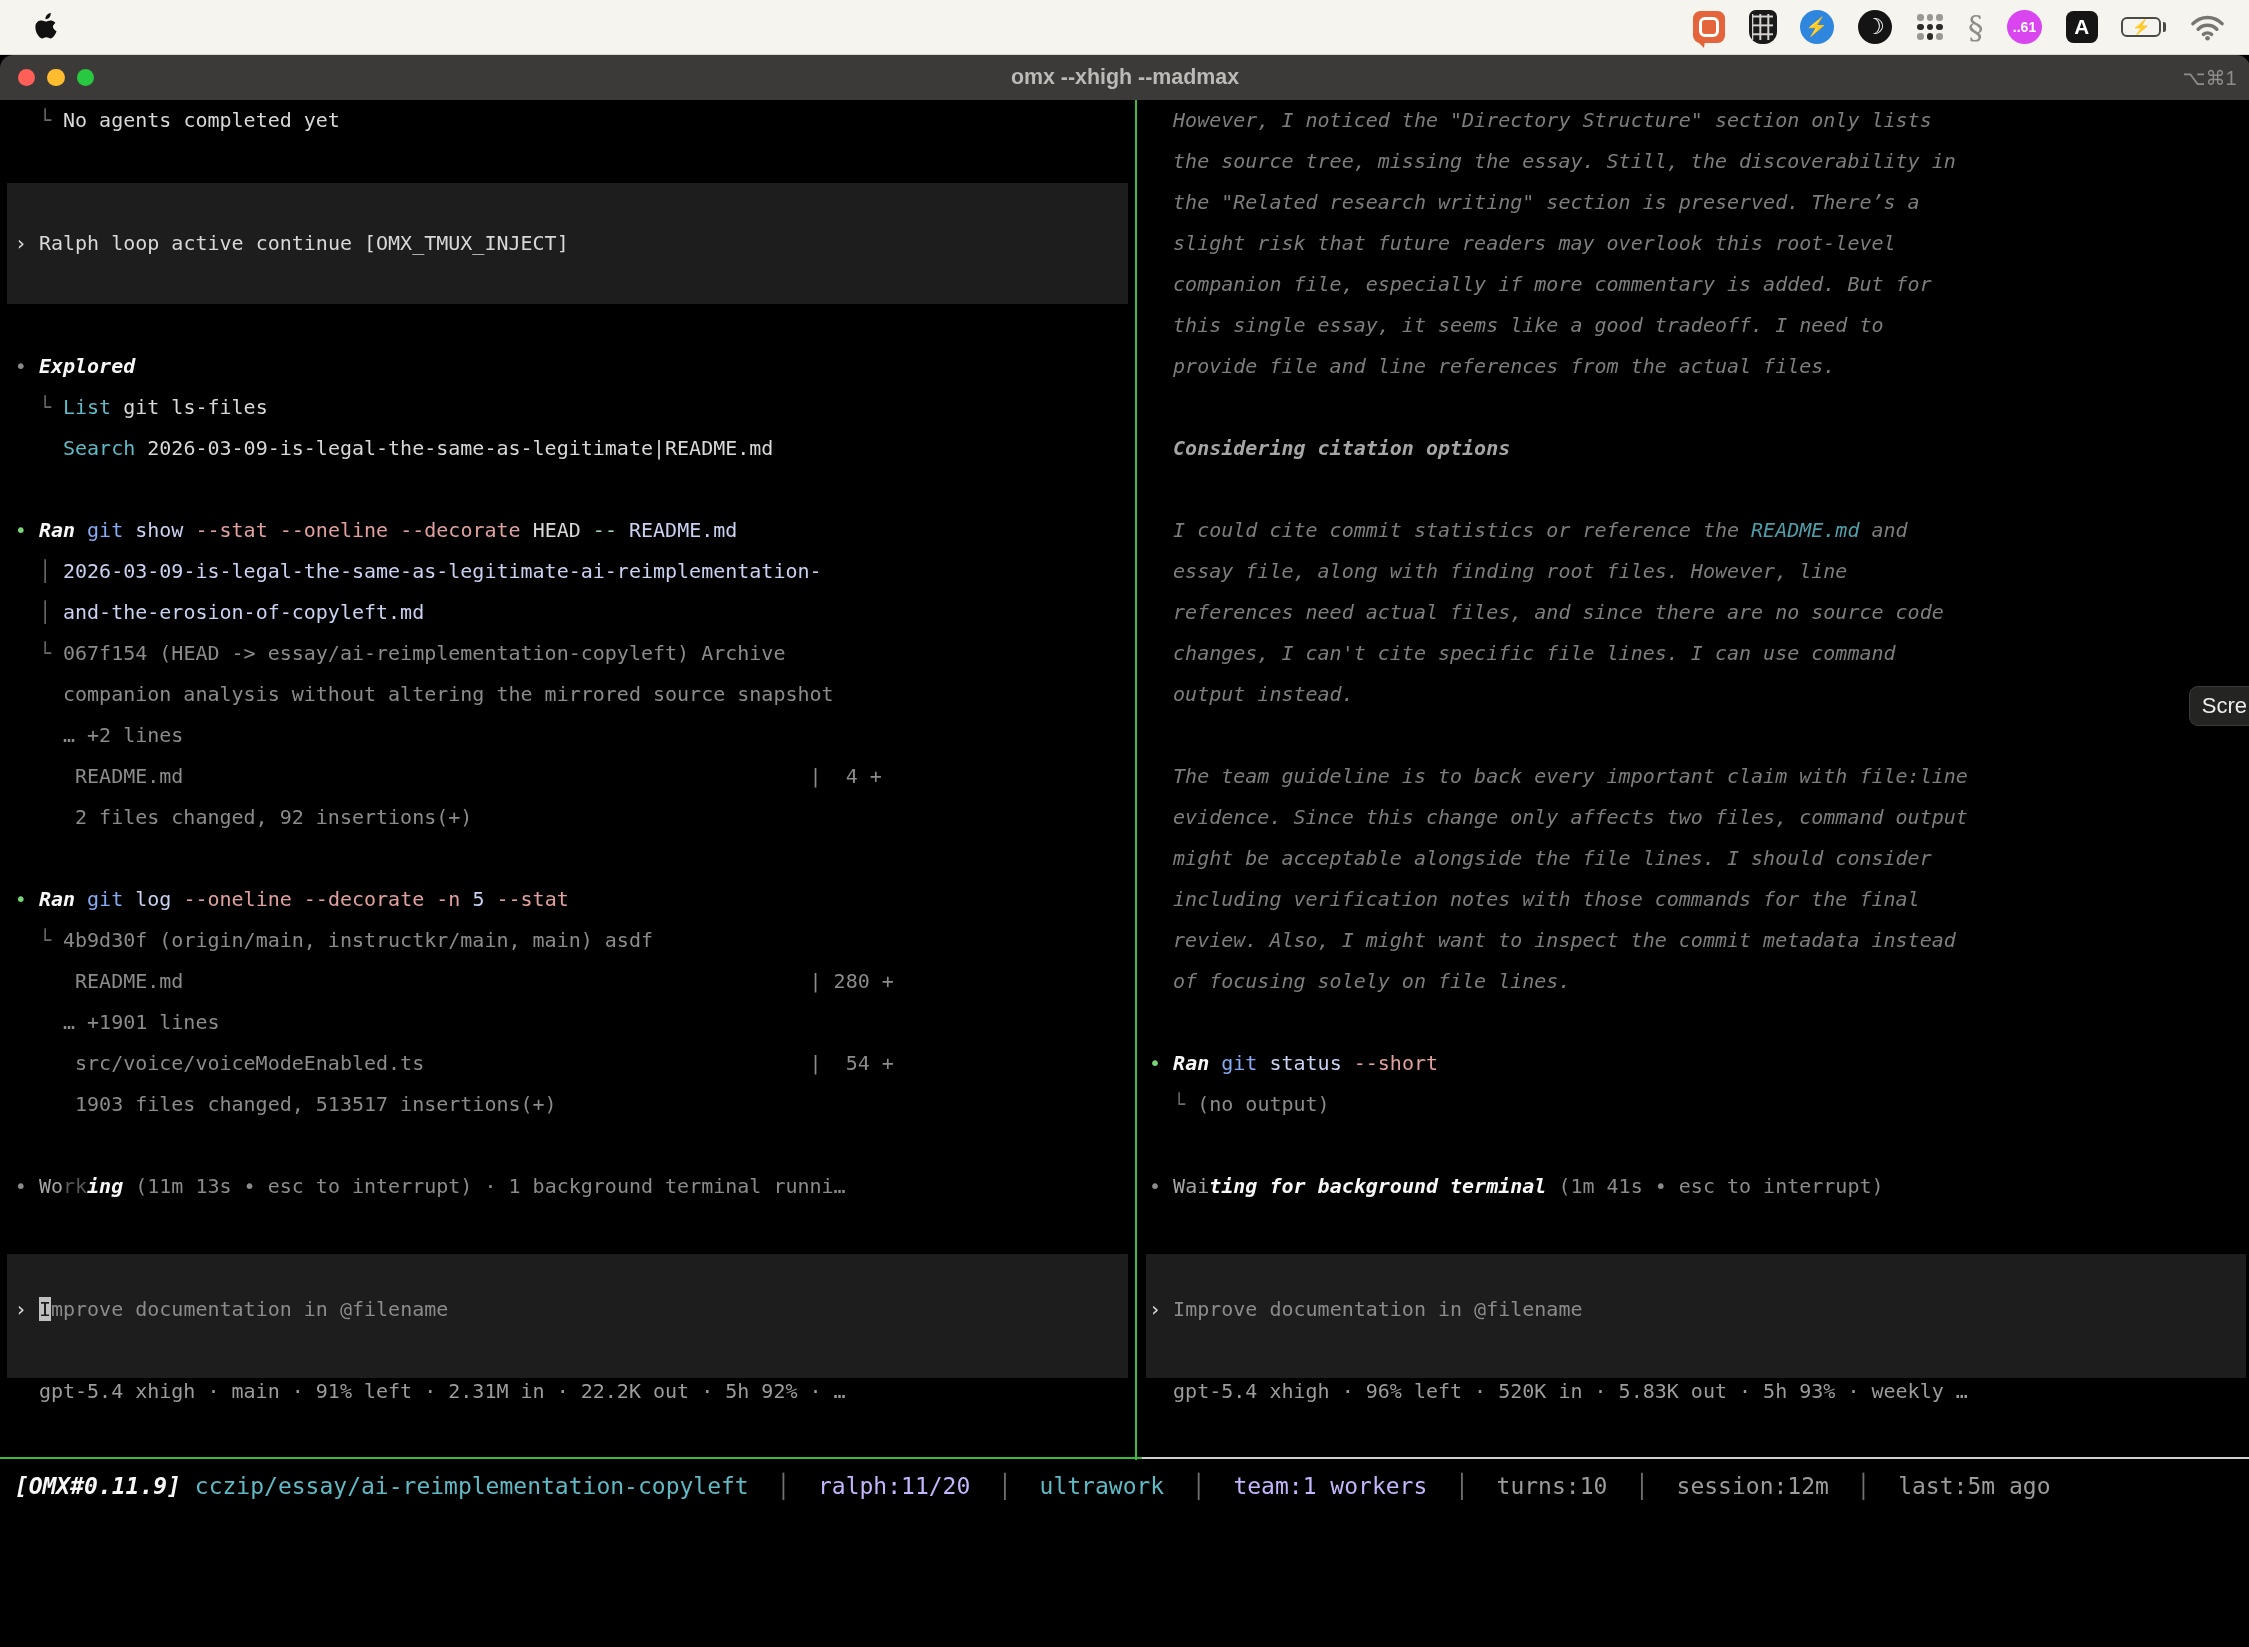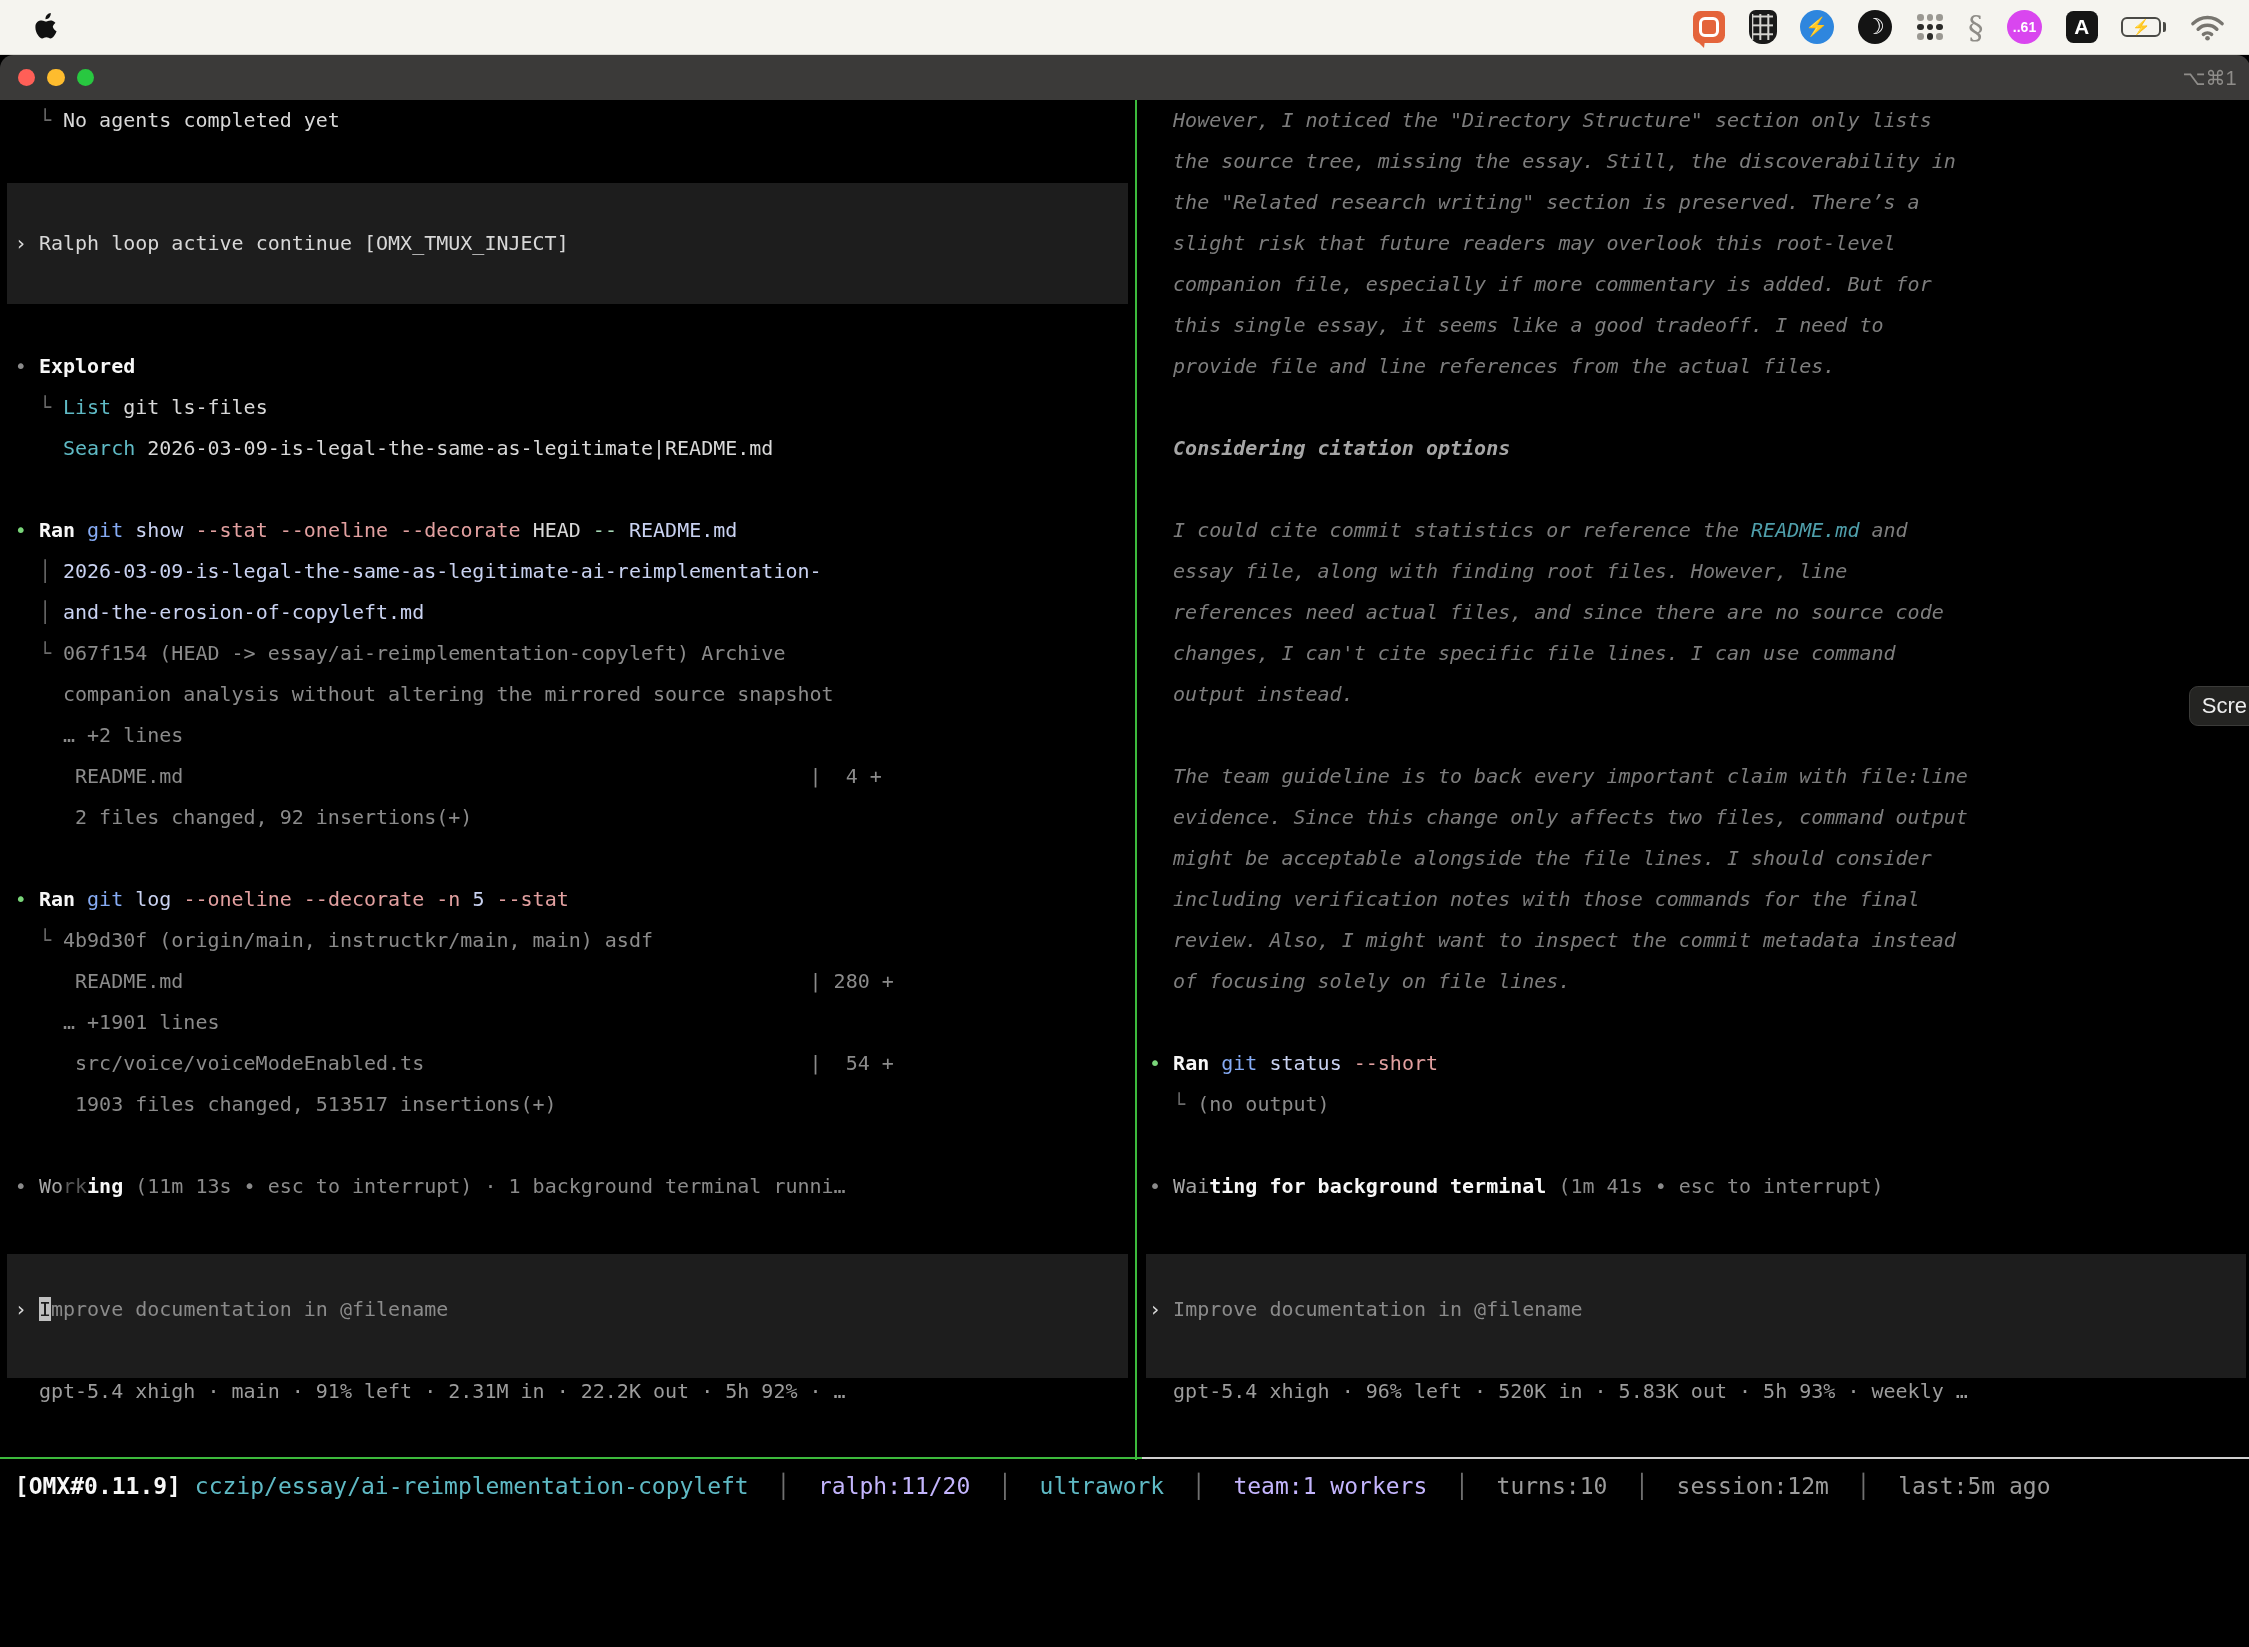--- a/index.html
+++ b/index.html
@@ -67,21 +67,21 @@
   .hdiv-w { position:absolute; left:1142px; top:1357px; width:1108px; height:2.2px; background:#cfcfcf; }
 
   .omx { position:absolute; left:14.8px; top:1366px; height:41px; font-size:23px; line-height:41px; white-space:pre; }
 
   .tmux { position:absolute; left:4.4px; top:1488px; width:2241px; height:41px; background:#54b43a;
           color:#0c0c0c; font-size:23px; line-height:41px; display:flex; justify-content:space-between;
           padding:0 7.4px; white-space:pre; }
 
   
   .s-w   { color:#d8d8d8; }
-  .s-b   { color:#f7f7f7; font-weight:bold; }
+  .s-b   { color:#f7f7f7; font-weight:bold;font-style:italic; }
   .s-g   { color:#8b8b8b; }
   .s-t   { color:#6a6a6a; }
   .s-cy  { color:#5fbac5; }
   .s-bl  { color:#86abf4; }
   .s-pk  { color:#e2a0a0; }
   .s-lv  { color:#c9d2f1; }
   .s-mn  { color:#a6d7b5; }
   .s-gn  { color:#79d579; }
   .s-mid { color:#a6a6a6; }
   .s-dim { color:#585858; }
@@ -159,20 +159,21 @@
     </div>
   </div>
 </div>
 
 <div class="titlebar">
   <div class="traffic">
     <div class="tl tl-red"></div>
     <div class="tl tl-yellow"></div>
     <div class="tl tl-green"></div>
   </div>
+  <div class="wtitle">omx --xhigh --madmax</div>
   <div class="wshortcut">⌥⌘1</div>
 </div>
 
 <div class="term">
   <div class="box ralph-box"></div>
   <div class="box left-input"></div>
   <div class="box right-input"></div>
 
   <div class="pane pane-left"><div class="ln"><span class="s-t">  └ </span><span class="s-w">No agents completed yet</span></div><div class="ln">&nbsp;</div><div class="ln">&nbsp;</div><div class="ln"><span class="s-w">› </span><span class="s-w">Ralph loop active continue [OMX_TMUX_INJECT]</span></div><div class="ln">&nbsp;</div><div class="ln">&nbsp;</div><div class="ln"><span class="s-g">• </span><span class="s-b">Explored</span></div><div class="ln"><span class="s-t">  └ </span><span class="s-cy">List</span><span class="s-w"> git ls-files</span></div><div class="ln"><span class="s-t">    </span><span class="s-cy">Search</span><span class="s-w"> 2026-03-09-is-legal-the-same-as-legitimate|README.md</span></div><div class="ln">&nbsp;</div><div class="ln"><span class="s-gn">• </span><span class="s-b">Ran </span><span class="s-bl">git </span><span class="s-lv">show </span><span class="s-pk">--stat </span><span class="s-pk">--oneline </span><span class="s-pk">--decorate </span><span class="s-w">HEAD </span><span class="s-mn">-- </span><span class="s-lv">README.md</span></div><div class="ln"><span class="s-t">  │ </span><span class="s-lv">2026-03-09-is-legal-the-same-as-legitimate-ai-reimplementation-</span></div><div class="ln"><span class="s-t">  │ </span><span class="s-lv">and-the-erosion-of-copyleft.md</span></div><div class="ln"><span class="s-t">  └ </span><span class="s-g">067f154 (HEAD -&gt; essay/ai-reimplementation-copyleft) Archive</span></div><div class="ln"><span class="s-g">    companion analysis without altering the mirrored source snapshot</span></div><div class="ln"><span class="s-g">    … +2 lines</span></div><div class="ln"><span class="s-g">     README.md                                                    |  4 +</span></div><div class="ln"><span class="s-g">     2 files changed, 92 insertions(+)</span></div><div class="ln">&nbsp;</div><div class="ln"><span class="s-gn">• </span><span class="s-b">Ran </span><span class="s-bl">git </span><span class="s-lv">log </span><span class="s-pk">--oneline </span><span class="s-pk">--decorate </span><span class="s-pk">-n </span><span class="s-lv">5 </span><span class="s-pk">--stat</span></div><div class="ln"><span class="s-t">  └ </span><span class="s-g">4b9d30f (origin/main, instructkr/main, main) asdf</span></div><div class="ln"><span class="s-g">     README.md                                                    | 280 +</span></div><div class="ln"><span class="s-g">    … +1901 lines</span></div><div class="ln"><span class="s-g">     src/voice/voiceModeEnabled.ts                                |  54 +</span></div><div class="ln"><span class="s-g">     1903 files changed, 513517 insertions(+)</span></div><div class="ln">&nbsp;</div><div class="ln"><span class="s-g">• </span><span class="s-mid">Wo</span><span class="s-dim">rk</span><span class="s-b">ing</span><span class="s-g"> (11m 13s • esc to interrupt) · 1 background terminal runni…</span></div><div class="ln">&nbsp;</div><div class="ln">&nbsp;</div><div class="ln"><span class="s-w">› </span><span class="s-cur">I</span><span class="s-ph">mprove documentation in @filename</span></div><div class="ln">&nbsp;</div><div class="ln"><span class="s-st">  gpt-5.4 xhigh · main · 91% left · 2.31M in · 22.2K out · 5h 92% · …</span></div></div>
   <div class="pane pane-right"><div class="ln"><span class="s-i">  However, I noticed the "Directory Structure" section only lists</span></div><div class="ln"><span class="s-i">  the source tree, missing the essay. Still, the discoverability in</span></div><div class="ln"><span class="s-i">  the "Related research writing" section is preserved. There’s a</span></div><div class="ln"><span class="s-i">  slight risk that future readers may overlook this root-level</span></div><div class="ln"><span class="s-i">  companion file, especially if more commentary is added. But for</span></div><div class="ln"><span class="s-i">  this single essay, it seems like a good tradeoff. I need to</span></div><div class="ln"><span class="s-i">  provide file and line references from the actual files.</span></div><div class="ln">&nbsp;</div><div class="ln"><span class="s-bi">  Considering citation options</span></div><div class="ln">&nbsp;</div><div class="ln"><span class="s-i">  I could cite commit statistics or reference the </span><span class="s-li">README.md</span><span class="s-i"> and</span></div><div class="ln"><span class="s-i">  essay file, along with finding root files. However, line</span></div><div class="ln"><span class="s-i">  references need actual files, and since there are no source code</span></div><div class="ln"><span class="s-i">  changes, I can't cite specific file lines. I can use command</span></div><div class="ln"><span class="s-i">  output instead.</span></div><div class="ln">&nbsp;</div><div class="ln"><span class="s-i">  The team guideline is to back every important claim with file:line</span></div><div class="ln"><span class="s-i">  evidence. Since this change only affects two files, command output</span></div><div class="ln"><span class="s-i">  might be acceptable alongside the file lines. I should consider</span></div><div class="ln"><span class="s-i">  including verification notes with those commands for the final</span></div><div class="ln"><span class="s-i">  review. Also, I might want to inspect the commit metadata instead</span></div><div class="ln"><span class="s-i">  of focusing solely on file lines.</span></div><div class="ln">&nbsp;</div><div class="ln"><span class="s-gn">• </span><span class="s-b">Ran </span><span class="s-bl">git </span><span class="s-lv">status </span><span class="s-pk">--short</span></div><div class="ln"><span class="s-t">  └ </span><span class="s-g">(no output)</span></div><div class="ln">&nbsp;</div><div class="ln"><span class="s-g">• </span><span class="s-mid">Wai</span><span class="s-b">ting for background terminal</span><span class="s-g"> (1m 41s • esc to interrupt)</span></div><div class="ln">&nbsp;</div><div class="ln">&nbsp;</div><div class="ln"><span class="s-w">› </span><span class="s-ph">Improve documentation in @filename</span></div><div class="ln">&nbsp;</div><div class="ln"><span class="s-st">  gpt-5.4 xhigh · 96% left · 520K in · 5.83K out · 5h 93% · weekly …</span></div></div>

